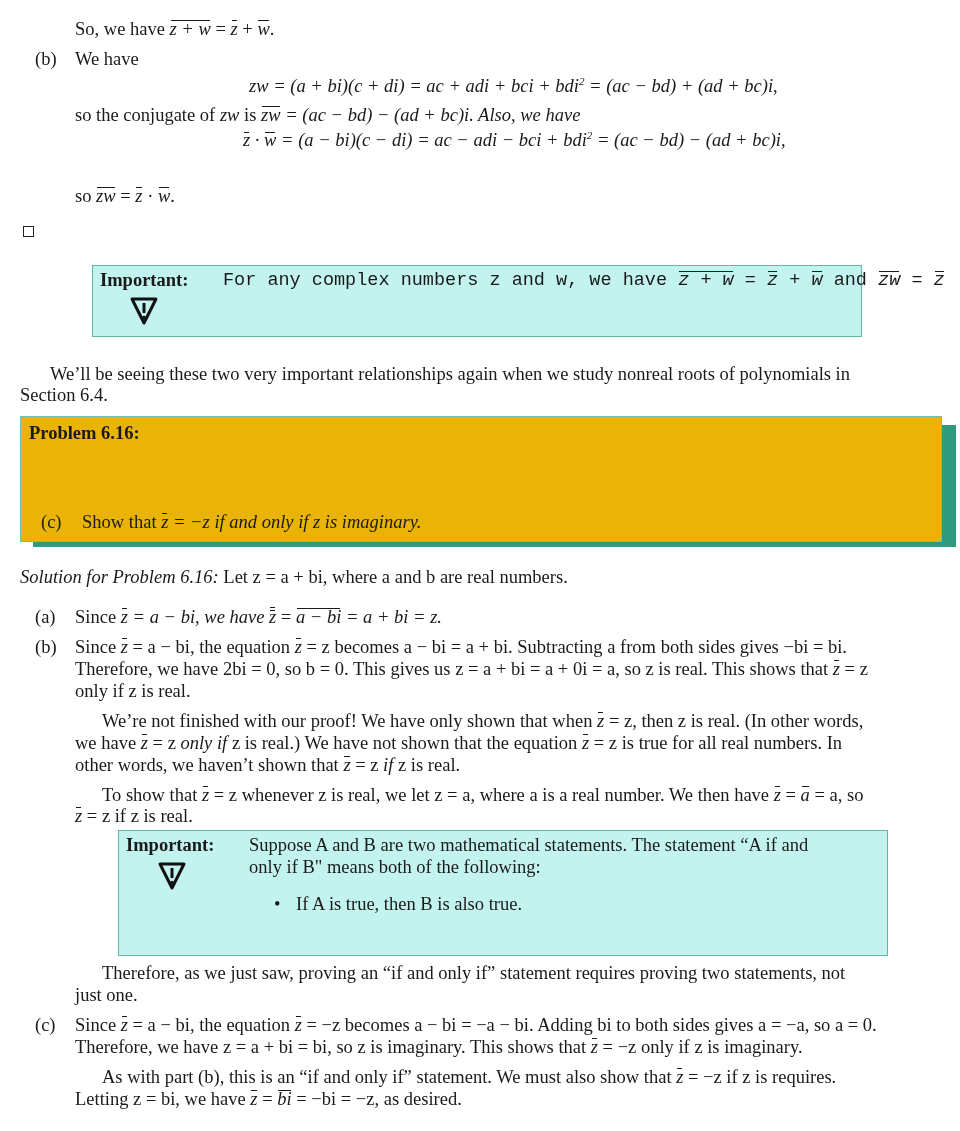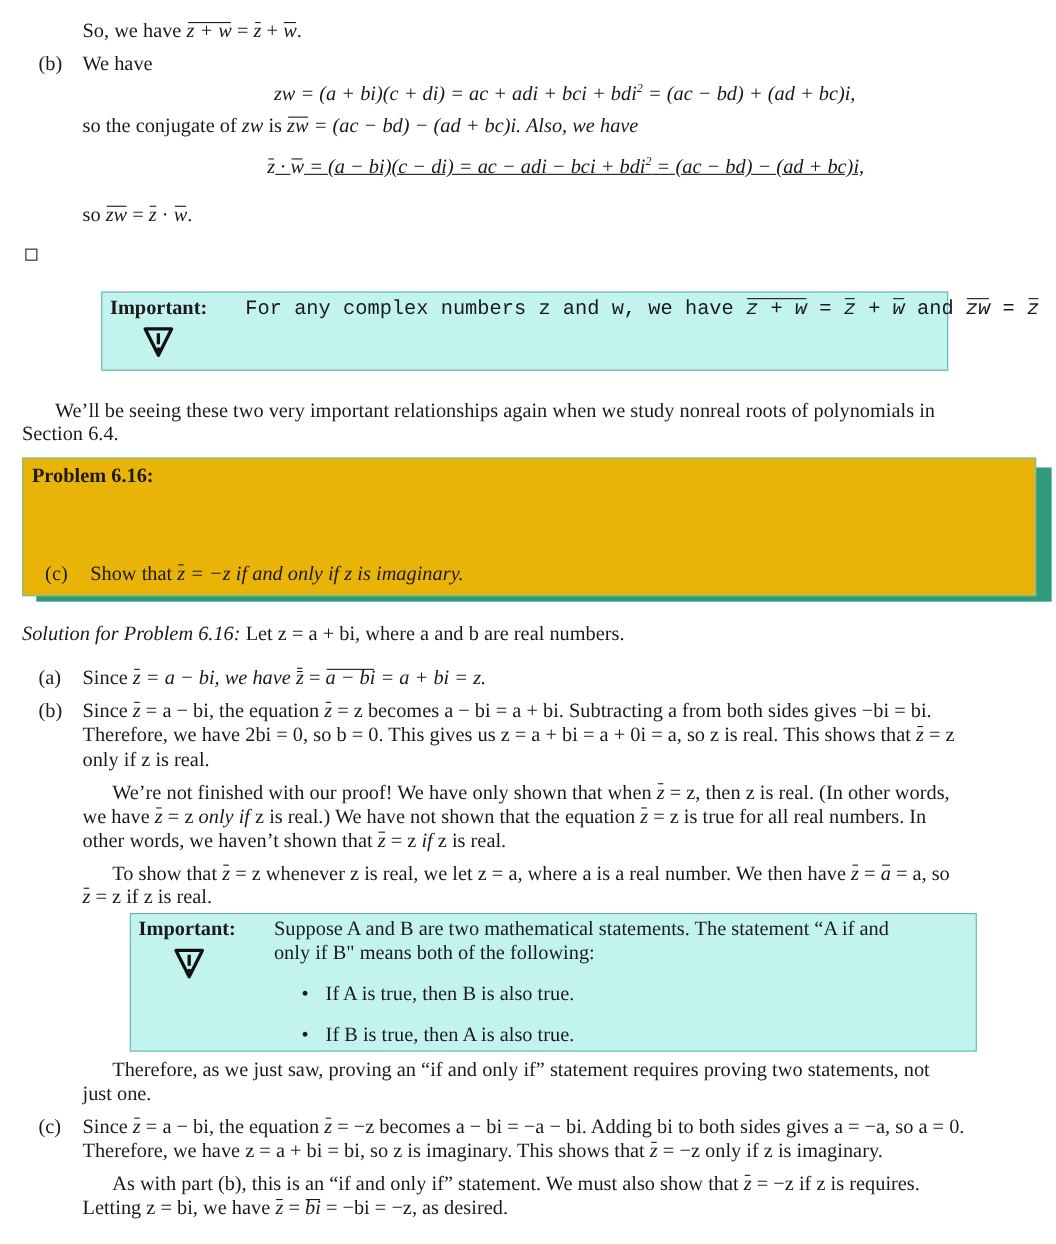--- a/index.html
+++ b/index.html
@@ -41,21 +41,21 @@
 </div>
 
 <div class="abs it" style="left:249px; top:75px;">
   <span>zw</span><span> = (a + bi)(c + di) = ac + adi + bci + bdi</span><sup style="font-size:11px">2</sup><span> = (ac − bd) + (ad + bc)i,</span>
 </div>
 
 <div class="abs" style="left:75px; top:105px;">
   <span>so the conjugate of </span><span class="it">zw</span><span> is </span><span class="bar it">zw</span><span class="it"> = (ac − bd) − (ad + bc)i.  Also, we have</span>
 </div>
 
-<div class="abs it" style="left:243px; top:141px;text-decoration:underline;">
+<div class="abs it" style="left:243px; top:129px;">
   <span class="bar">z</span><span> · </span><span class="bar">w</span><span> = (a − bi)(c − di) = ac − adi − bci + bdi</span><sup style="font-size:11px">2</sup><span> = (ac − bd) − (ad + bc)i,</span>
 </div>
 
 <div class="abs" style="left:75px; top:186px;">
   <span>so </span><span class="bar it">zw</span><span> = </span><span class="bar it">z</span><span> · </span><span class="bar it">w</span><span>.</span>
 </div>
 
 <div class="qed"></div>
 
 <div class="imp-box" style="left:92px; top:265px; width:768px; height:70px;">
@@ -119,23 +119,20 @@
   <svg class="imp-icon" style="left:38px; top:30px;" viewBox="0 0 30 30">
     <path d="M3 3 L27 3 L15 27 Z" fill="none" stroke="#111" stroke-width="3" stroke-linejoin="round"></path>
     <line x1="15" y1="7" x2="15" y2="17" stroke="#111" stroke-width="3"></line>
     <circle cx="15" cy="21.5" r="1.8" fill="#111"></circle>
   </svg>
   <div class="abs" style="left:130px; top:4px;">Suppose A and B are two mathematical statements.  The statement “A if and</div>
   <div class="abs" style="left:130px; top:26px;">only if B" means both of the following:</div>
   <div class="abs" style="left:155px; top:63px;">
     <span style="display:inline-block;width:22px">•</span><span>If A is true, then B is also true.</span>
   </div>
-  <div class="abs" style="left:155px; top:100px;">
-    <span style="display:inline-block;width:22px">•</span><span>If B is true, then A is also true.</span>
-  </div>
 </div>
 
 <div class="abs" style="left:102px; top:963px;">Therefore, as we just saw, proving an “if and only if” statement requires proving two statements, not</div>
 <div class="abs" style="left:75px; top:985px;text-align:right;">just one.</div>
 
 <div class="abs" style="left:35px; top:1015px;">
   <span class="lab" style="width:40px">(c)</span><span>Since </span><span class="bar it">z</span><span> = a − bi, the equation </span><span class="bar it">z</span><span> = −z becomes a − bi = −a − bi.  Adding bi to both sides gives a = −a, so a = 0.</span>
 </div>
 <div class="abs" style="left:75px; top:1037px;">
   <span>Therefore, we have z = a + bi = bi, so z is imaginary.  This shows that </span><span class="bar it">z</span><span> = −z only if z is imaginary.</span>

